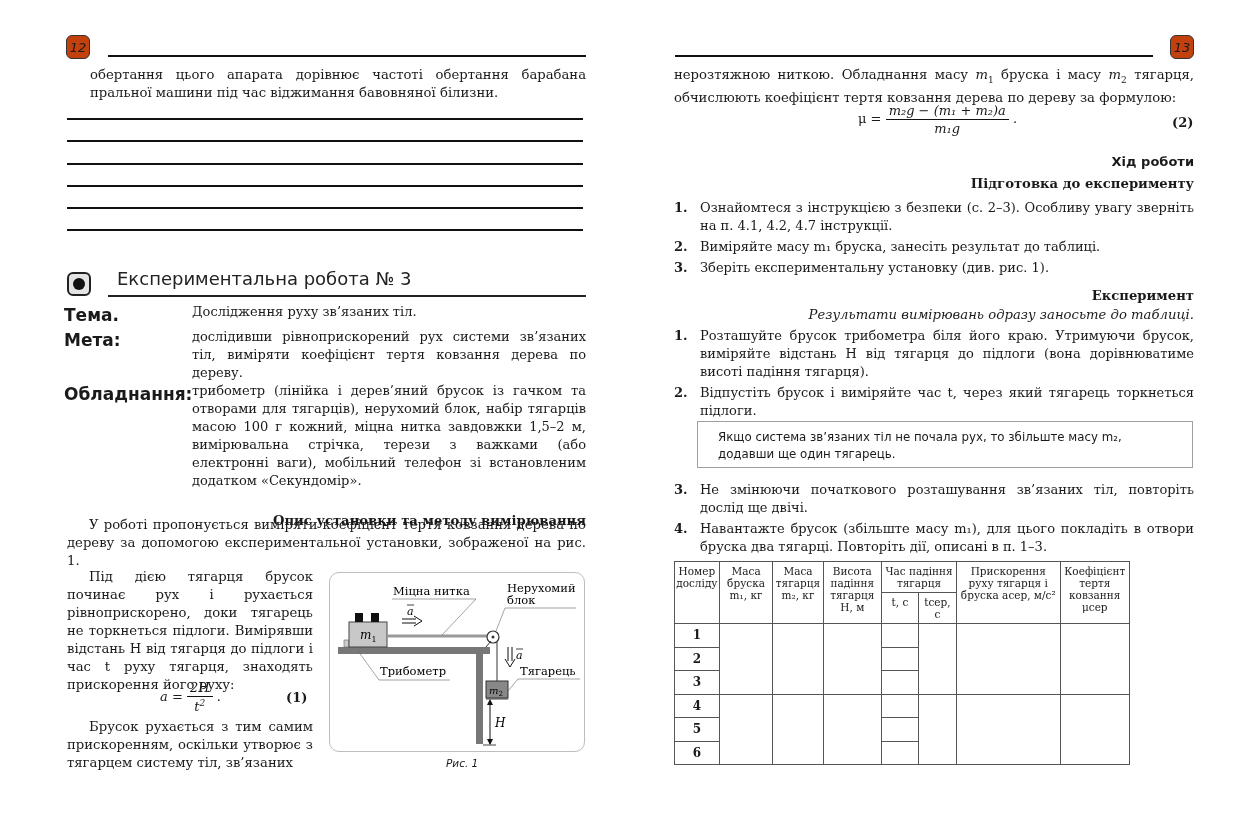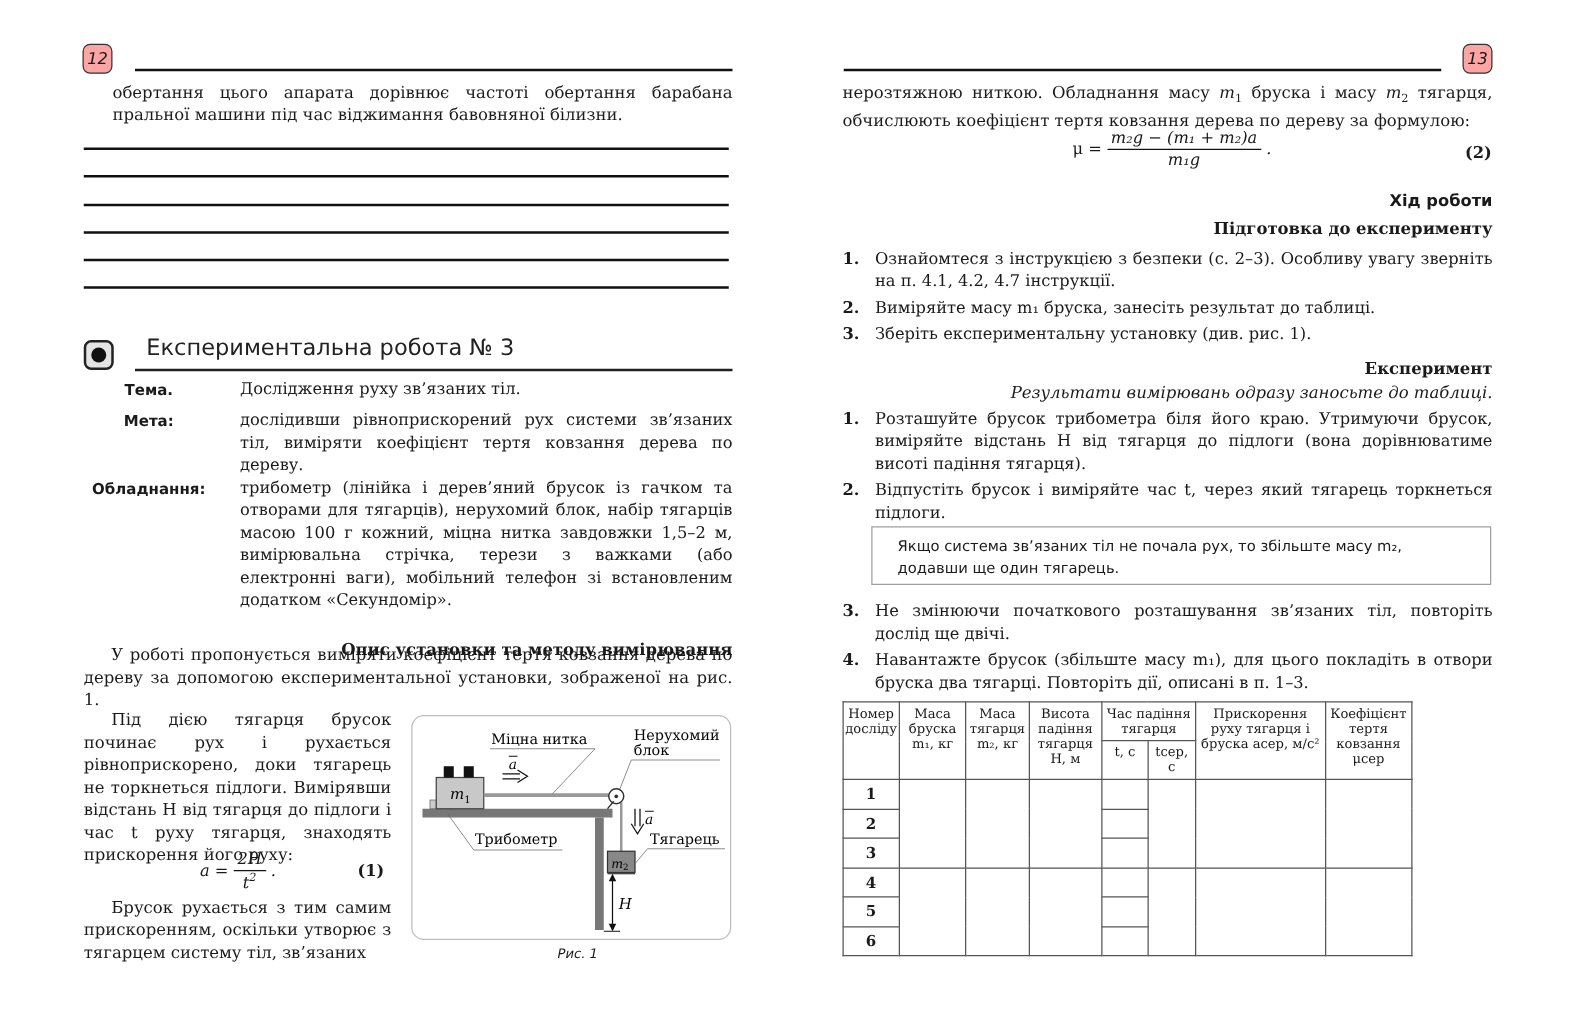--- a/index.html
+++ b/index.html
@@ -7,21 +7,21 @@
   body { position: relative; font-family: "DejaVu Serif", "Liberation Serif", serif; color: #1a1a1a; }
   .page { position: absolute; top: 0; height: 827px; }
   #page-left { left: 0; width: 630px; }
   #page-right { left: 630px; width: 630px; }
 
   .serif { font-family: "DejaVu Serif", serif; font-size: 13.2px; line-height: 18px; }
   .sans { font-family: "DejaVu Sans", "Liberation Sans", sans-serif; }
 
   .page-num {
     position: absolute; width: 24px; height: 24px;
-    border: 1.5px solid #333; border-radius: 6px; background: #fca5a5;
+    border: 1.5px solid #333; border-radius: 6px; background: #c2410c;
     font-family: "DejaVu Sans", sans-serif; font-style: italic; font-size: 13px;
     display: flex; align-items: center; justify-content: center;
   }
   .rule-top { position: absolute; height: 2px; background: #111; }
 
   .para { position: absolute; text-align: justify; }
   .blank-line { position: absolute; left: 67px; width: 516px; height: 1.5px; background: #111; }
 
   .section-icon {
     position: absolute; left: 67px; top: 272px; width: 24px; height: 24px;
@@ -29,22 +29,22 @@
     display: flex; align-items: center; justify-content: center;
   }
   .section-icon span { width: 12px; height: 12px; border-radius: 50%; background: #111; display: block; }
   .section-title {
     position: absolute; left: 117px; top: 268px;
     font-family: "DejaVu Sans", sans-serif; font-size: 18px; color: #222; text-align: right;
   }
   .section-rule { position: absolute; left: 108px; top: 295px; width: 478px; height: 2px; background: #222; }
 
   .meta-label {
-    position: absolute; width: 110px; text-align: center;
-    font-family: "DejaVu Sans", sans-serif; font-weight: bold; font-size: 12px;
+    position: absolute; width: 110px; text-align: left;
+    font-family: "DejaVu Sans", sans-serif; font-weight: bold; font-size: 17px;
   }
   .meta-value { position: absolute; left: 192px; width: 394px; text-align: justify; font-size: 13px; line-height: 18px; }
 
   .heading-b { position: absolute; text-align: right; font-weight: bold; }
 
   .formula { position: absolute; font-style: italic; font-size: 13px; }
   .frac { display: inline-flex; flex-direction: column; align-items: center; vertical-align: middle; }
   .frac .num { padding: 0 3px 1px; border-bottom: 1px solid #111; }
   .frac .den { padding-top: 1px; }
   sub { font-size: 9px; font-style: normal; }

